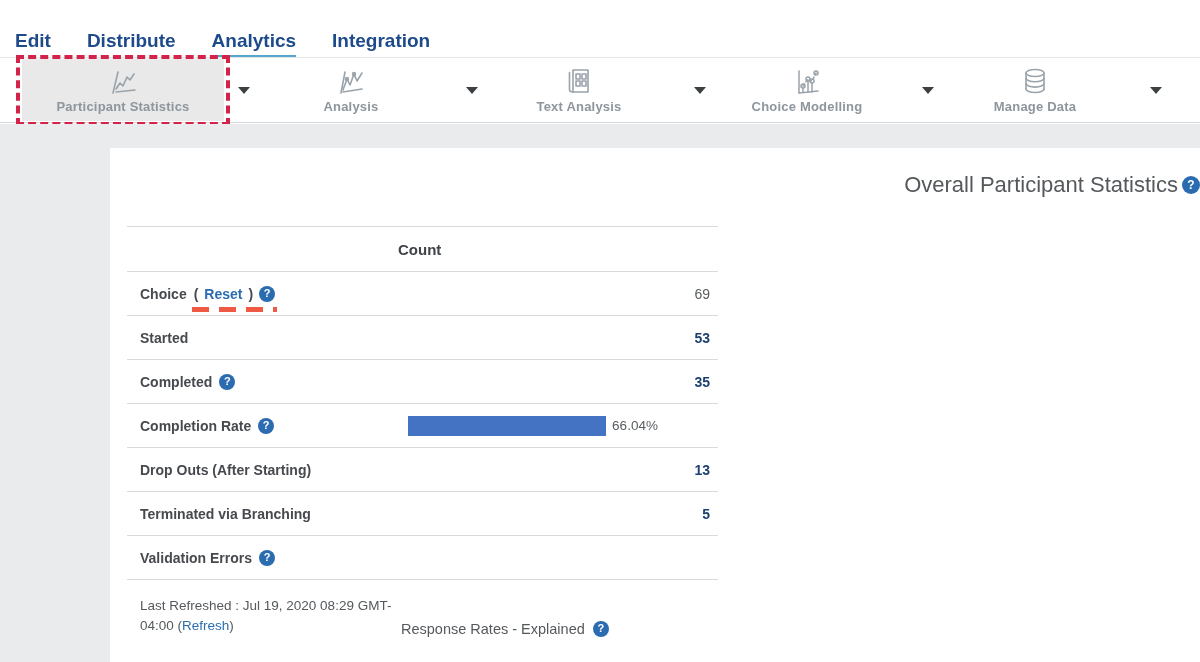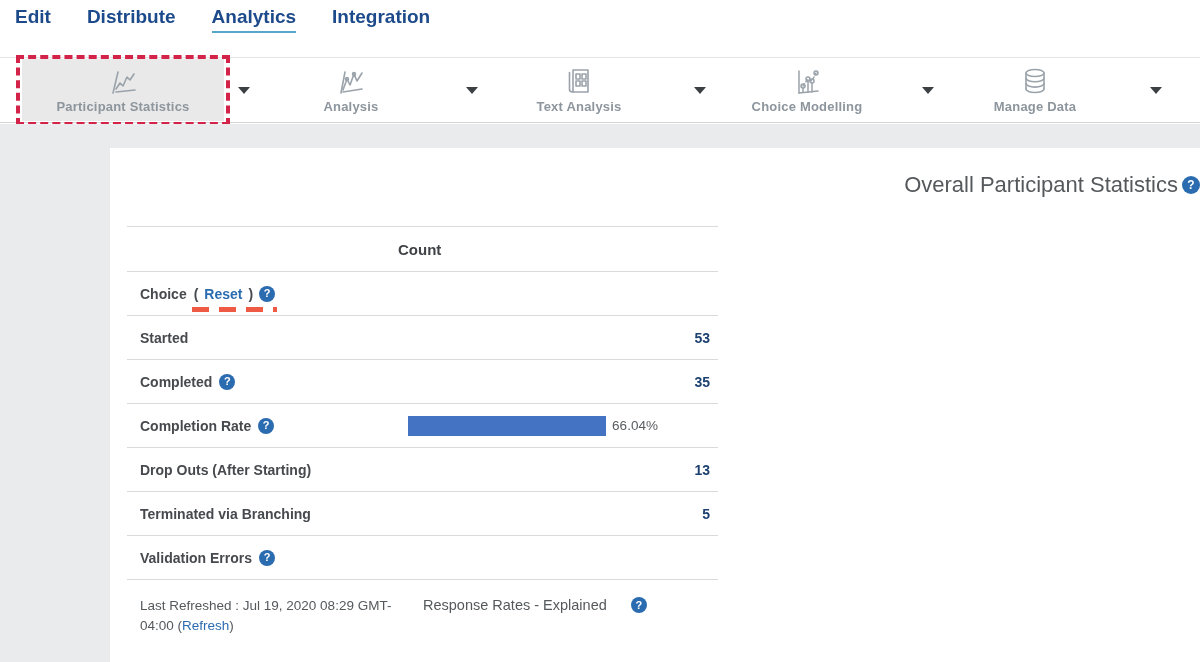--- a/index.html
+++ b/index.html
@@ -7,21 +7,21 @@
   body {
     font-family: "Liberation Sans", sans-serif;
     background:#ffffff; position:relative; overflow:hidden;
     -webkit-font-smoothing: antialiased;
   }
   .screen { position:absolute; inset:0; }
 
   
   .topnav {
     position:absolute; top:0; left:0; right:5px; height:57px;
-    background:#ffffff; display:flex; align-items:flex-start; gap:36px;
+    background:#ffffff; display:flex; align-items:flex-end; gap:36px;
     padding:6px 0 0 15px;
   }
   .topnav a {
     font-size:19px; font-weight:700; color:#1d4a8a; text-decoration:none;
     padding-bottom:3px; border-bottom:2px solid transparent; cursor:pointer;
   }
   .topnav a.active { border-bottom-color:#56a7cc; }
 
   
   .toolbar {
@@ -88,21 +88,21 @@
   .bar-cell { width:320px; display:flex; align-items:center; padding-left:10px; }
   .bar-track { width:300px; height:20px; position:relative; }
   .bar-fill { height:20px; background:#4573c4; width:66.04%; }
   .bar-label { font-size:13.5px; color:#595d60; margin-left:6px; white-space:nowrap; }
   .bar-flex { display:flex; align-items:center; width:300px; }
 
   
   .t-footer { display:flex; padding:16px 0 0 13px; font-size:13.5px; color:#55595c; }
   .refresh-block { width:255px; line-height:1.5; }
   .refresh-link { color:#2b6cb0; text-decoration:none; cursor:pointer;margin-top:44px; }
-  .response-block { margin-left:28px; display:flex; align-items:flex-start; gap:24px; font-size:14.5px; padding-top:1px; }
+  .response-block { margin-left:6px; display:flex; align-items:flex-end; gap:8px; font-size:14.5px; padding-top:1px; }
 </style>
 </head>
 <body>
 
 <div class="screen">
 
   <nav class="topnav">
     <a>Edit</a>
     <a>Distribute</a>
     <a class="active">Analytics</a>
@@ -218,20 +218,21 @@
           <div class="t-label">
             <span>Choice</span>
             <span class="reset-wrap">
               <span>(</span>
               <a class="reset-link">Reset</a>
               <span>)</span>
               <span class="help-icon small">?</span>
               <span class="annotation-underline"></span>
             </span>
           </div>
+          <div class="t-value muted">69</div>
         </div>
 
         <div class="t-row">
           <div class="t-label">
             <span>Started</span>
           </div>
           <div class="t-value strong">53</div>
         </div>
 
         <div class="t-row">

